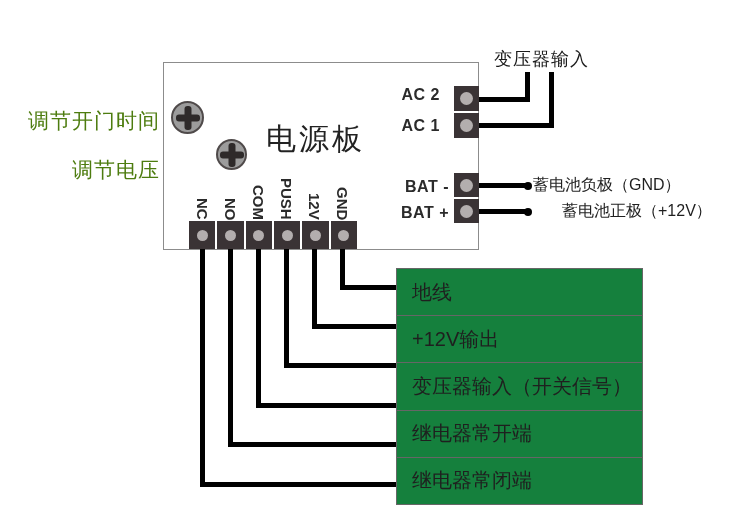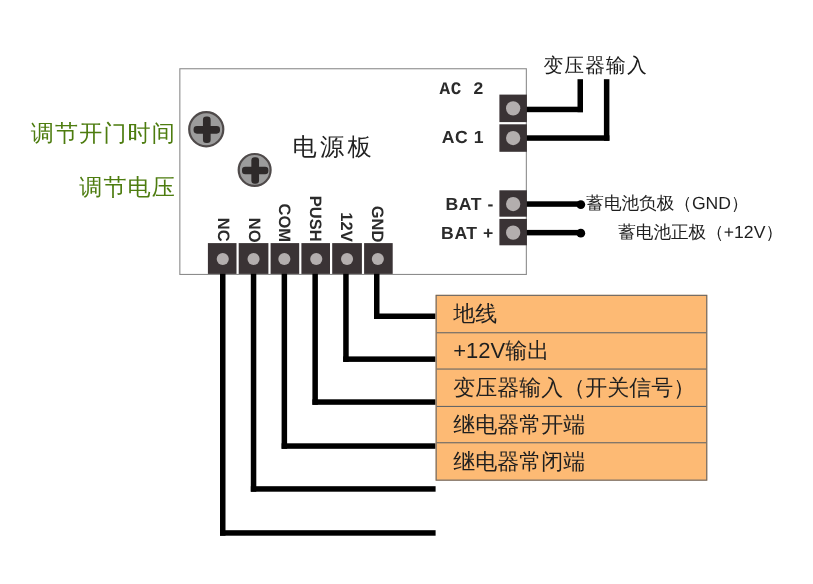--- a/index.html
+++ b/index.html
@@ -4,21 +4,21 @@
 <style>
   * { margin:0; padding:0; box-sizing:border-box; }
   html,body { background:#fff; }
   body { font-family:"Liberation Sans","DejaVu Sans",sans-serif; color:#1a1a1a; }
   .stage { position:relative; width:739px; height:531px; background:#ffffff; overflow:hidden; }
   .label { position:absolute; white-space:nowrap; z-index:7; }
 
   
   .board { position:absolute; left:163px; top:62px; width:316px; height:188px;
            border:1px solid #8c8c8c; background:transparent; z-index:2; }
-  .board-title { position:absolute; left:266px; top:119px; font-size:22px;
+  .board-title { position:absolute; left:266px; top:119px; font-size:30px;
                  letter-spacing:3px; color:#222; z-index:7; white-space:nowrap; }
 
   
   .pot { position:absolute; border-radius:50%; background:#9c9c9c;
          border:2px solid #4f4a4a; z-index:6; }
   .pot1 { left:171px; top:101px; width:33px; height:33px; }
   .pot2 { left:216px; top:139px; width:31px; height:31px; }
   .pot-bar-h { position:absolute; left:50%; top:50%; width:24px; height:7px;
                background:#2e2a2a; border-radius:3px; transform:translate(-50%,-50%); }
   .pot-bar-v { position:absolute; left:50%; top:50%; width:7px; height:24px;
@@ -46,22 +46,22 @@
             text-orientation:mixed; font-weight:bold; font-size:15px; line-height:17px;
             color:#2b2b2b; z-index:7; }
 
   .rt-label { position:absolute; font-weight:bold; font-size:16px;
               letter-spacing:0.5px; color:#2b2b2b; z-index:7; white-space:nowrap; }
 
   .cjk-lg { font-size:21px; letter-spacing:1px; color:#4d7c0f; }
   .anno   { font-size:16px; color:#1f1f1f; }
 
   
-  .ctable { position:absolute; left:396px; top:268px; width:247px; height:169px;
-            border:1px solid #666; background:#fdba74; display:flex; flex-direction:column;
+  .ctable { position:absolute; left:396px; top:268px; width:247px; height:237px;
+            border:1px solid #666; background:#15803d; display:flex; flex-direction:column;
             z-index:4; }
   .trow { flex:1; display:flex; align-items:center; padding-left:15px;
           font-size:20px; color:#1f1f1f; white-space:nowrap; }
   .trow + .trow { border-top:1px solid #666; }
 </style>
 </head>
 <body>
 
 <div class="stage">
 
@@ -147,21 +147,21 @@
 
   <div class="rblock bat-block">
     <div class="rcell">
         <div class="rpin"></div>
       </div>
     <div class="rcell">
         <div class="rpin"></div>
       </div>
   </div>
 
-  <div class="rt-label" style="right:299px; top:72px;font-family:Liberation Mono, monospace;">AC 2</div>
+  <div class="rt-label" style="right:299px; top:86px;">AC 2</div>
   <div class="rt-label" style="right:299px; top:117px;">AC 1</div>
   <div class="rt-label" style="right:290px; top:178px;">BAT -</div>
   <div class="rt-label" style="right:290px; top:204px;">BAT +</div>
 
   <div class="label" style="left:494px; top:47px; font-size:18px; letter-spacing:1px;">变压器输入</div>
   <div class="label anno" style="left:533px; top:175px;">蓄电池负极（GND）</div>
   <div class="label anno" style="left:562px; top:201px;text-align:right;">蓄电池正极（+12V）</div>
 
   <div class="ctable">
     <div class="trow">地线</div>

